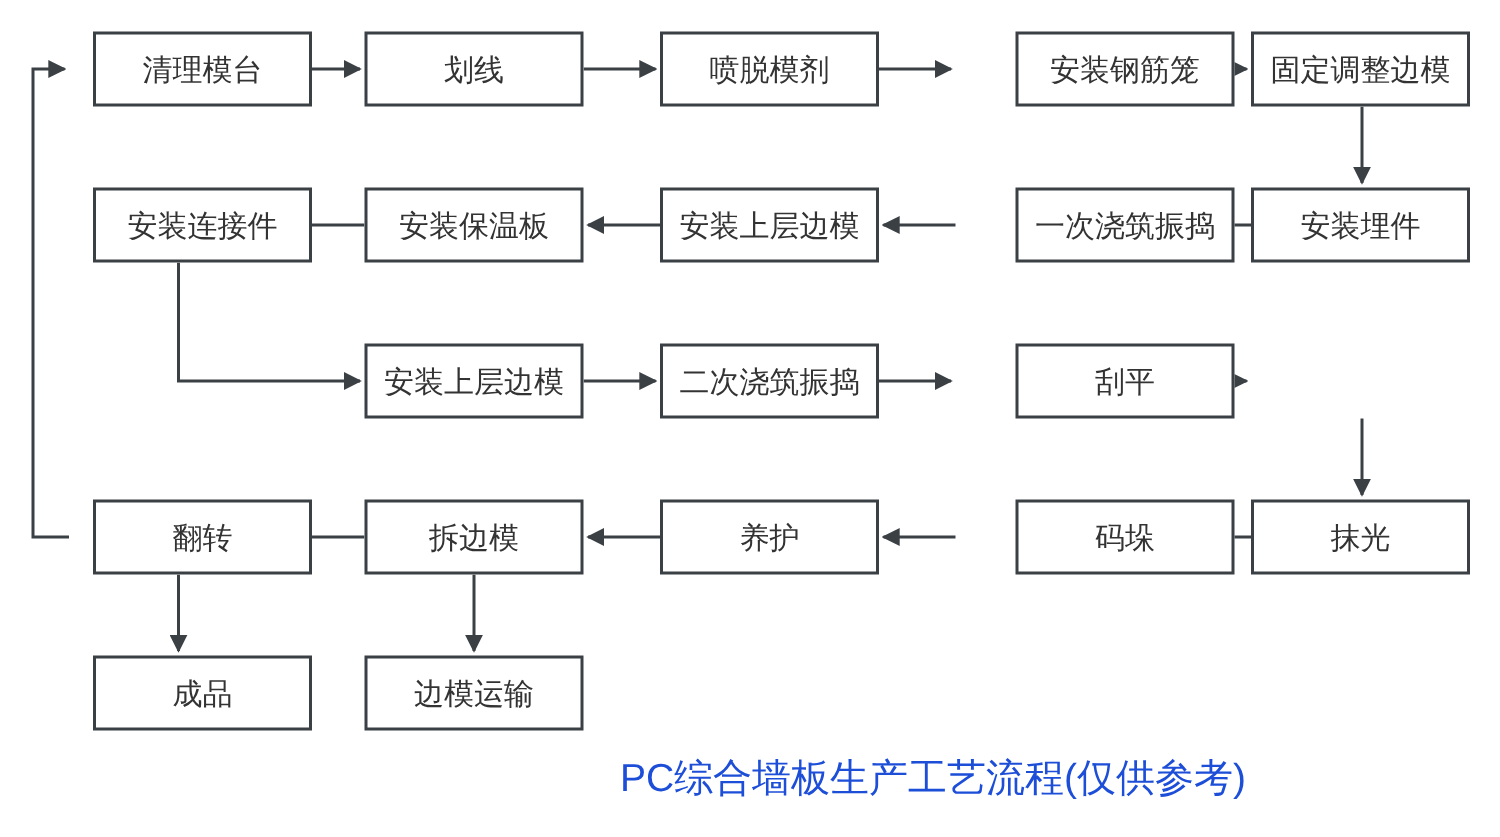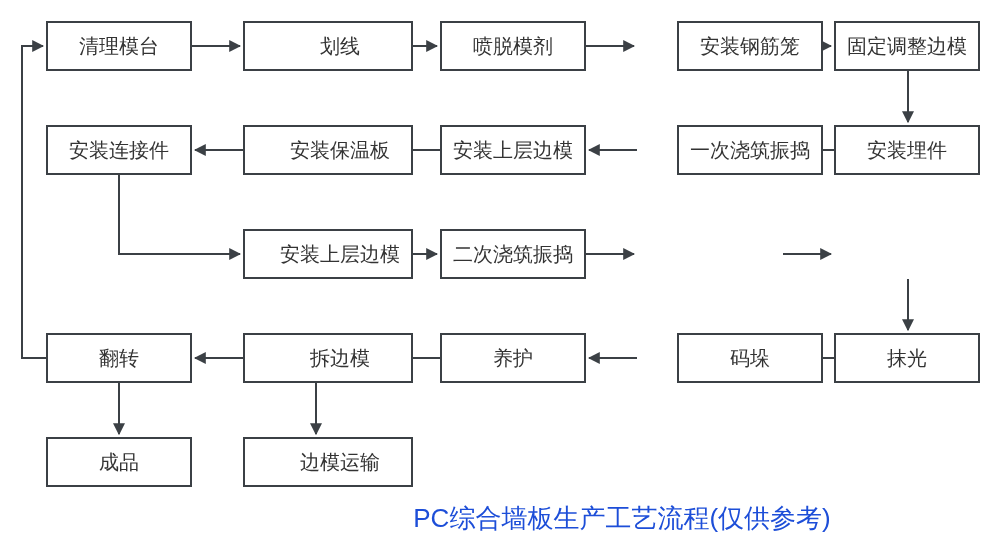--- a/index.html
+++ b/index.html
@@ -19,22 +19,22 @@
     border: 2px solid #3b4045;
     background: #ffffff;
     display: flex;
     align-items: center;
     justify-content: center;
     font-size: 20px;
     color: #333333;
     white-space: nowrap;
     box-sizing: content-box;
   }
-  .c1 { left: 46px; text-align: right; }
-  .c2 { left: 243px; padding-left: 24px; }
+  .c1 { left: 62px; text-align: right; }
+  .c2 { left: 243px; }
   .c3 { left: 440px; }
   .c4 { left: 637px; margin-left: 40px; }
   .c5 { left: 834px; }
   .r1 { top: 21px; }
   .r2 { top: 125px; }
   .r3 { top: 229px; }
   .r4 { top: 333px; }
   .r5 { top: 437px; }
   .caption {
     position: absolute;
@@ -98,20 +98,21 @@
   <div class="node c5 r1">固定调整边模</div>
 
   <div class="node c1 r2">安装连接件</div>
   <div class="node c2 r2">安装保温板</div>
   <div class="node c3 r2">安装上层边模</div>
   <div class="node c4 r2">一次浇筑振捣</div>
   <div class="node c5 r2">安装埋件</div>
 
   <div class="node c2 r3">安装上层边模</div>
   <div class="node c3 r3">二次浇筑振捣</div>
+  <div class="node c4 r3">刮平</div>
 
   <div class="node c1 r4">翻转</div>
   <div class="node c2 r4">拆边模</div>
   <div class="node c3 r4">养护</div>
   <div class="node c4 r4">码垛</div>
   <div class="node c5 r4">抹光</div>
 
   <div class="node c1 r5">成品</div>
   <div class="node c2 r5">边模运输</div>
 

